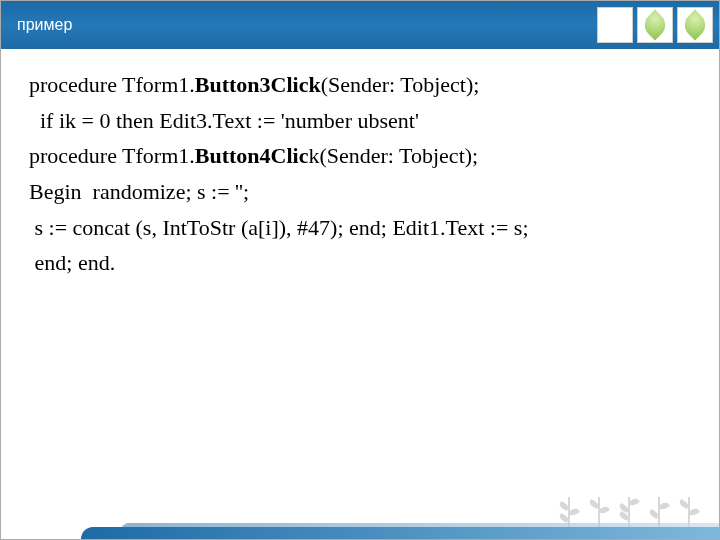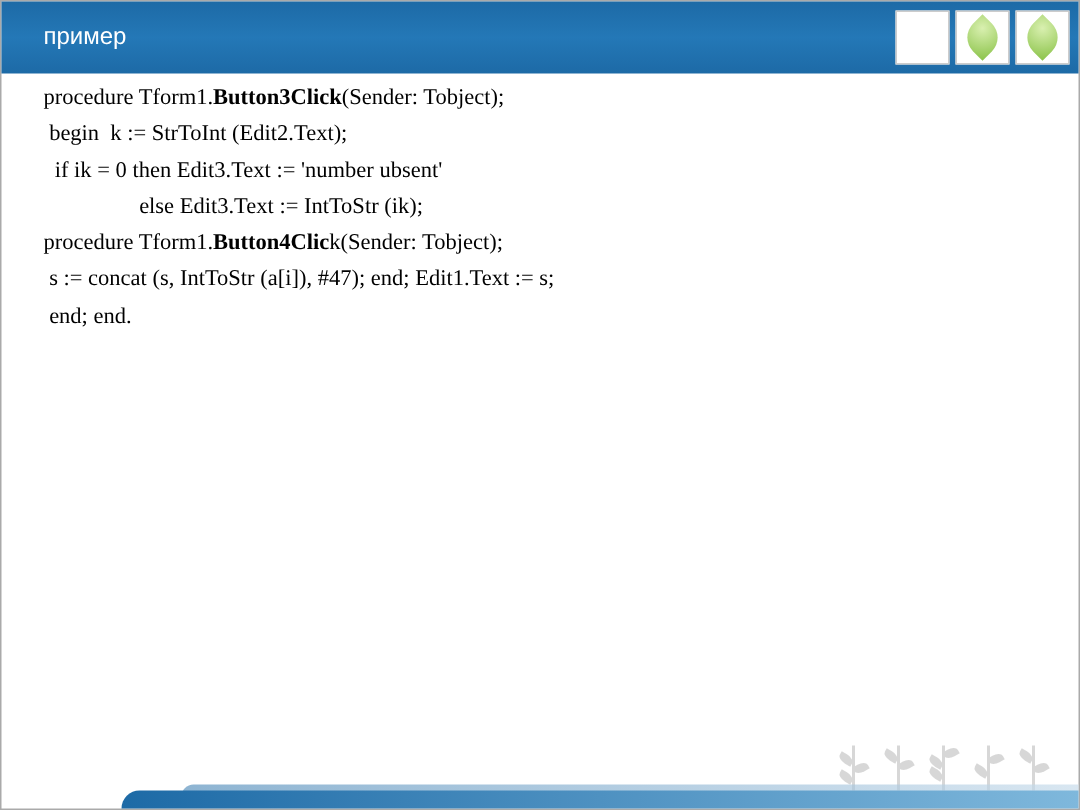--- a/index.html
+++ b/index.html
@@ -18,21 +18,21 @@
     border: 1px solid #aaa;
     box-sizing: border-box;
     position: relative;
     background: #fff;
   }
   .header-bar {
     background: linear-gradient(180deg, #1d6aa6 0%, #2478b7 50%, #1d6aa6 100%);
     height: 48px;
     display: flex;
     align-items: center;
-    padding-left: 28px;
+    padding-left: 16px;
     color: #fff;
     font-family: Arial, sans-serif;
     font-size: 16px;
     position: relative;
   }
   .header-icons {
     position: absolute;
     right: 6px;
     top: 6px;
     display: flex;
@@ -49,22 +49,22 @@
     box-sizing: border-box;
   }
   .leaf {
     width: 22px;
     height: 22px;
     background: radial-gradient(circle at 30% 30%, #d9f0b0, #8bc34a);
     border-radius: 0 60% 0 60%;
     transform: rotate(45deg);
   }
   .content {
-    padding: 4px 28px 0 28px;
-    font-size: 15px;
+    padding: 18px 28px 0 28px;
+    font-size: 22px;
     line-height: 1.62;
     color: #000;
   }
   .content .line {
     white-space: pre;
   }
   .footer-decor {
     position: absolute;
     bottom: 0;
     left: 0;
@@ -132,24 +132,23 @@
           <div class="leaf"></div>
         </div>
       <div class="icon-box">
           <div class="leaf"></div>
         </div>
     </div>
   </div>
 
   <div class="content">
     <div class="line"><span>procedure Tform1.</span><b>Button3Click</b><span>(Sender: Tobject);</span></div>
-    <div class="line"> begin  k := StrToInt (Edit2.Text);</div>
     <div class="line">  if ik = 0 then Edit3.Text := 'number ubsent'</div>
-    <div class="line">                 else Edit3.Text := IntToStr (ik);</div>
     <div class="line"><span>procedure Tform1.</span><b>Button4Clic</b><span>k(Sender: Tobject);</span></div>
+    <div class="line">Begin  randomize; s := '';</div>
     <div class="line"> s := concat (s, IntToStr (a[i]), #47); end; Edit1.Text := s;</div>
     <div class="line"> end; end.</div>
   </div>
 
   <div class="footer-decor">
     <div class="plants">
       <div class="plant">
           <div class="stem"></div>
           <div class="pl-leaf" style="left:0;bottom:18px;transform:rotate(30deg)"></div>
           <div class="pl-leaf" style="right:0;bottom:12px;transform:rotate(-30deg)"></div>

